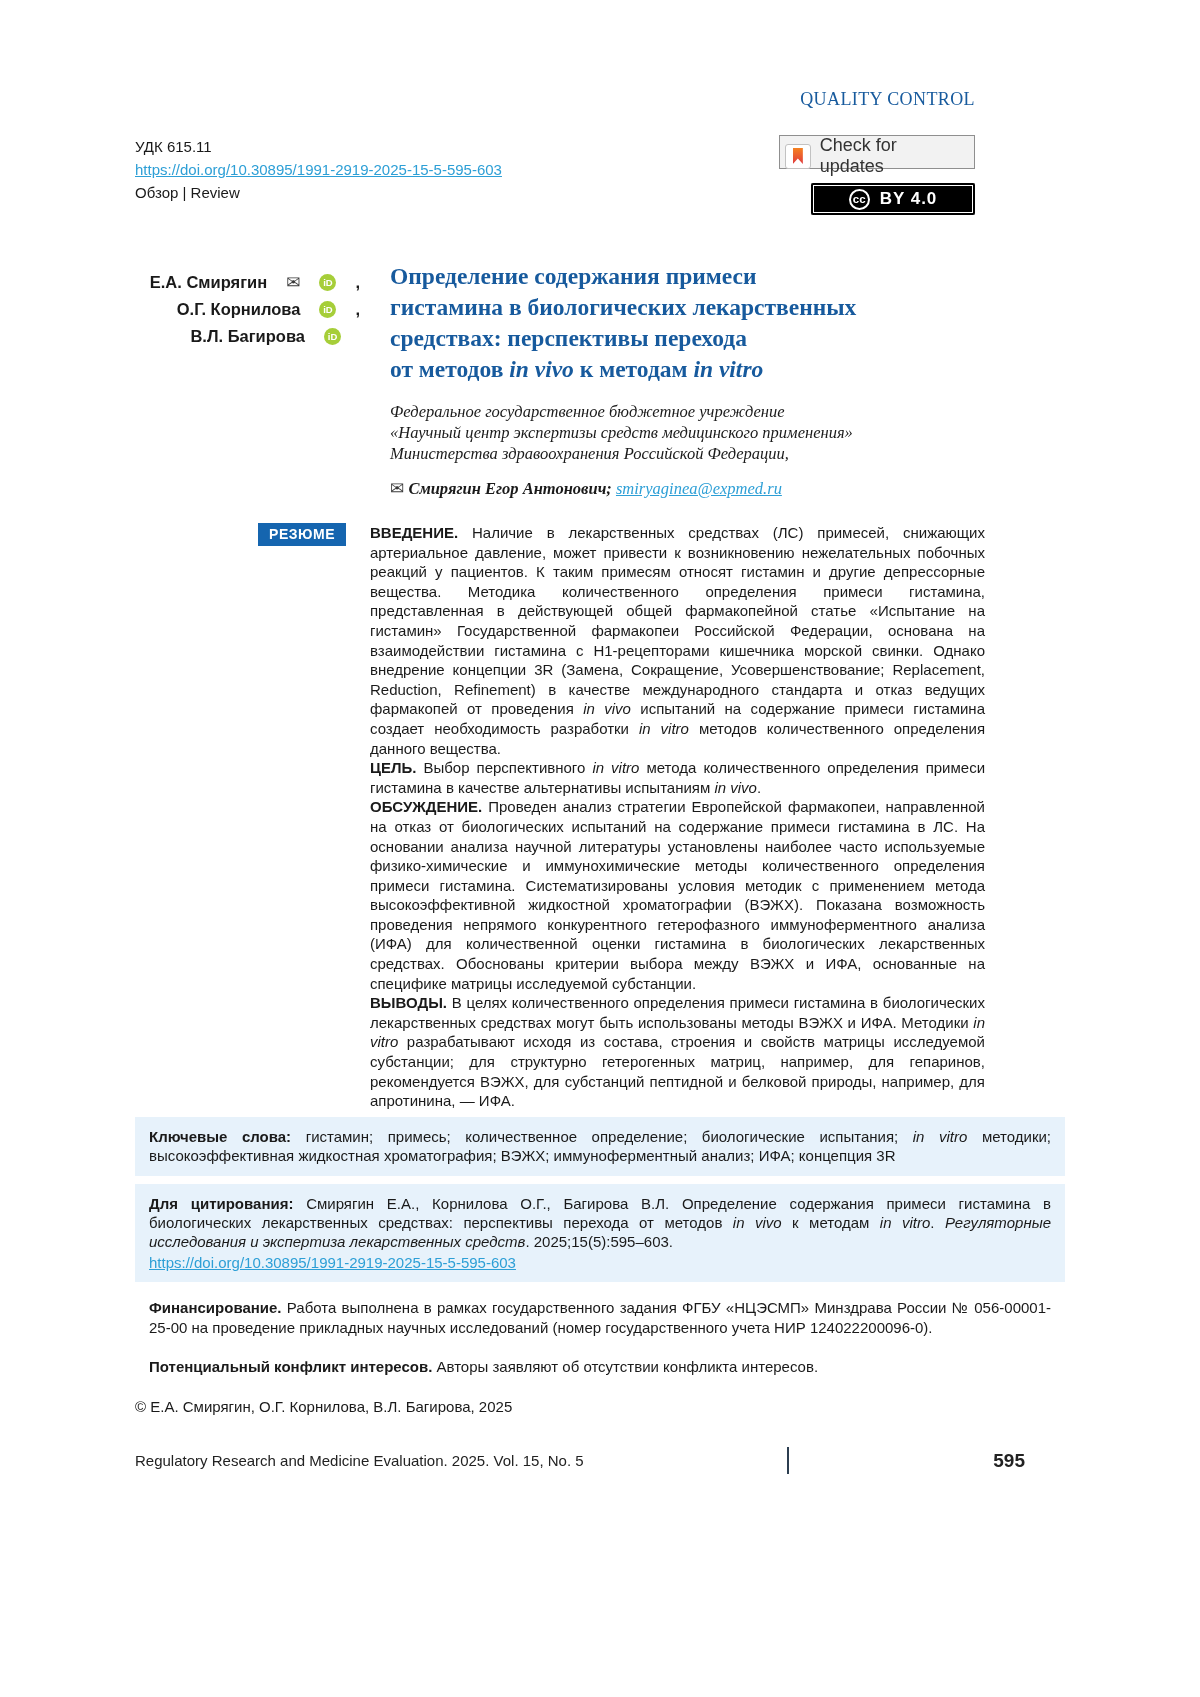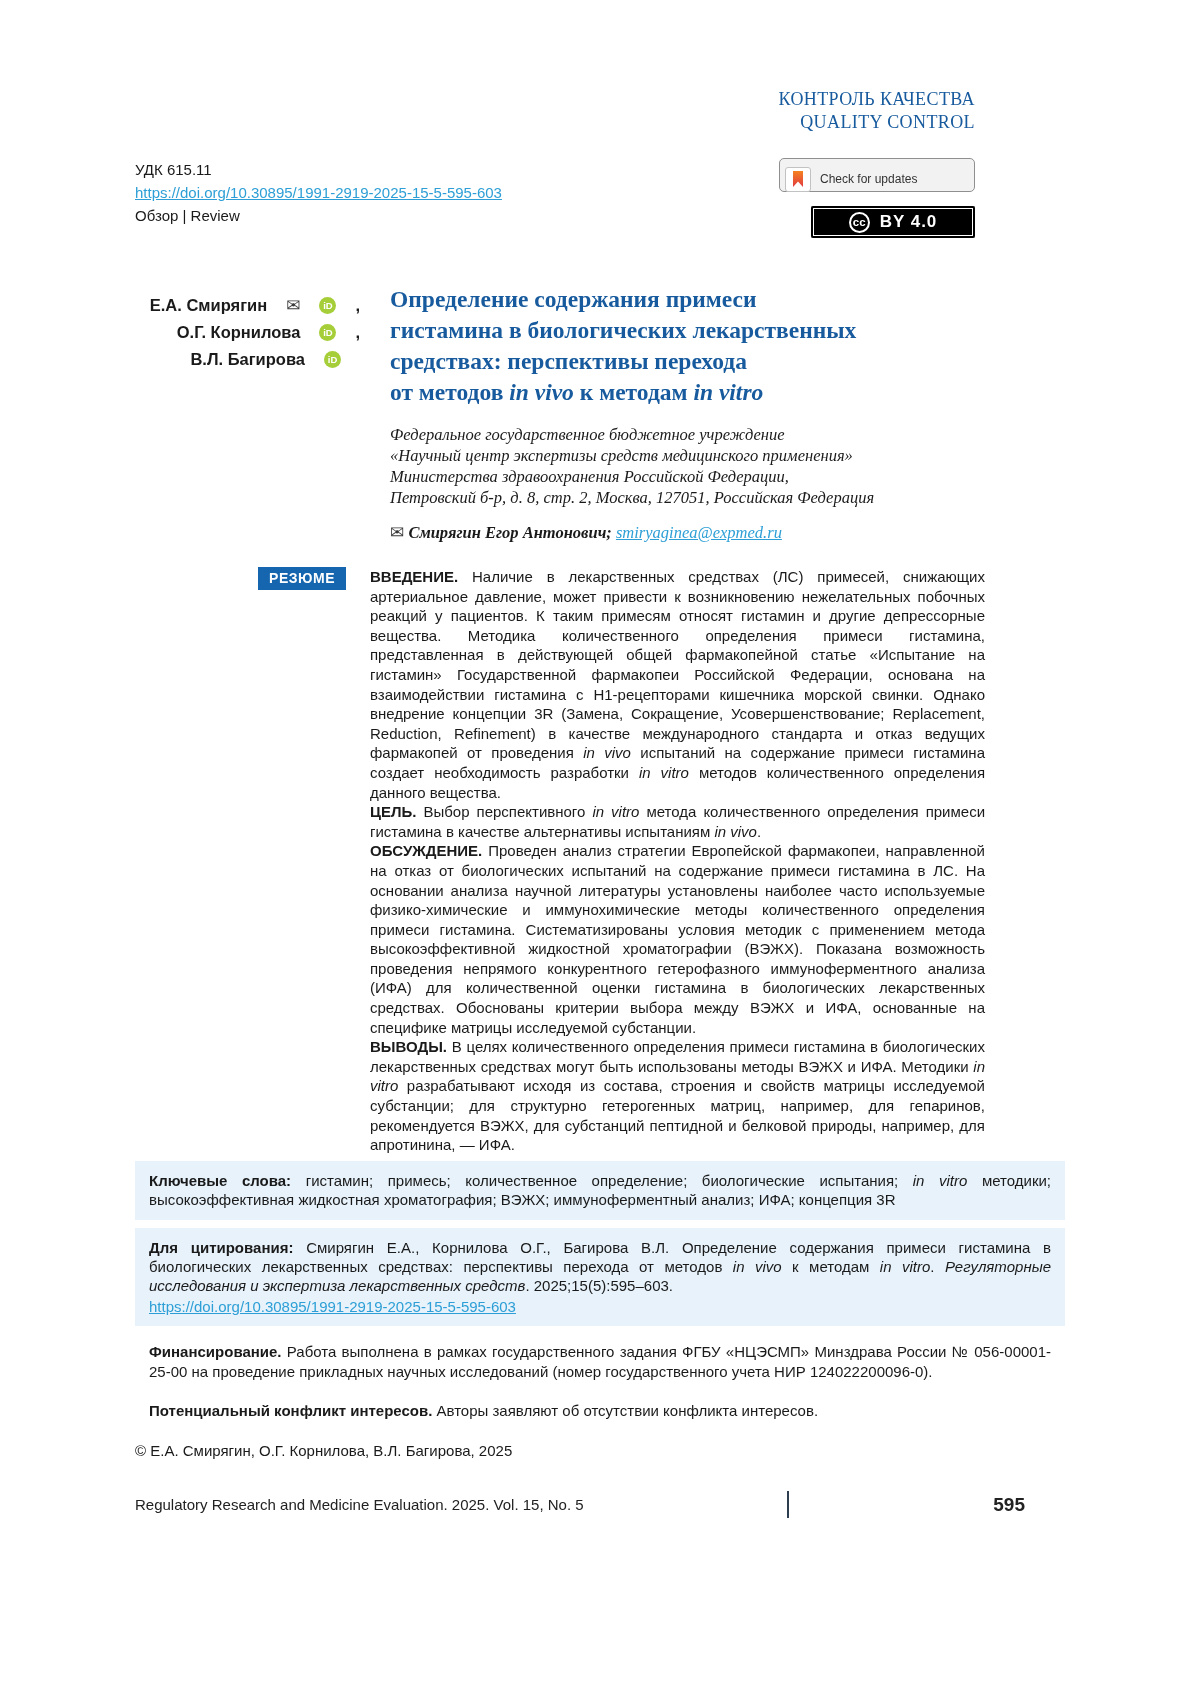--- a/index.html
+++ b/index.html
@@ -11,22 +11,22 @@
   .i { font-style:italic; }
   .link { color:#2d9fd6; text-decoration:underline; cursor:pointer; }
 
   
   .head-label { text-align:right; padding-right:90px; font-family:"Liberation Serif", serif;
                 color:#175a9d; font-size:18px; line-height:23px; letter-spacing:0.4px; }
   .meta-row { display:flex; justify-content:space-between; margin-top:24px; }
   .meta-left { font-size:15px; line-height:23px; }
   .meta-right { padding-right:90px; width:292px; display:flex; flex-direction:column; align-items:flex-end; }
   .check-badge { width:196px; height:34px; display:flex; align-items:center; gap:9px;
-                 background:#f2f2f2; border:1px solid #8f8f8f; border-radius:5px;
-                 padding:8px 10px 0 5px; font-size:12px; color:#333; cursor:pointer; }
+                 background:#f2f2f2; border:1px solid #8f8f8f; border-radius:0;
+                 padding:8px 10px 0 5px; font-size:18px; color:#333; cursor:pointer; }
   .check-icon { width:26px; height:25px; background:#fff; border:1px solid #c2c2c2; border-radius:3px;
                 display:flex; align-items:center; justify-content:center; }
   .bookmark { width:10px; height:16px; background:linear-gradient(#f58220,#e03a3e);
               clip-path:polygon(0 0,100% 0,100% 100%,50% 66%,0 100%); }
   .cc-badge { margin-top:14px; width:164px; height:32px; background:#000; border-radius:2px;
               display:flex; align-items:center; justify-content:center; gap:10px; cursor:pointer;
               box-shadow: inset 0 0 0 2px #000, inset 0 0 0 3px #fff; }
   .cc-icon { width:21px; height:21px; border:2px solid #fff; border-radius:50%; color:#fff;
              font-weight:bold; font-size:11.5px; display:flex; align-items:center; justify-content:center;
              font-family:"Liberation Sans", sans-serif; }
@@ -72,21 +72,20 @@
             align-items:center; font-size:15px; color:#222; }
   .vbar { width:2px; height:27px; background:#2c3e50; margin:0 14px; }
   .pageno { font-size:19px; font-weight:bold; }
 </style>
 </head>
 <body>
 
 <div class="page">
 
   <div class="head-label">
-    <div>КОНТРОЛЬ КАЧЕСТВА</div>
     <div>QUALITY CONTROL</div>
   </div>
 
   <div class="meta-row">
     <div class="meta-left">
       <div>УДК 615.11</div>
       <a class="link" href="#">https://doi.org/10.30895/1991-2919-2025-15-5-595-603</a>
       <div>Обзор | Review</div>
     </div>
     <div class="meta-right">
@@ -121,21 +120,20 @@
         <span class="orcid">iD</span>
           <span></span>
       </div>
     </div>
     <div class="title-main">
       <h1 class="title"><span>Определение содержания примеси</span><br><span>гистамина в биологических лекарственных</span><br><span>средствах: перспективы перехода</span><br><span>от методов </span><span class="i">in vivo</span><span> к методам </span><span class="i">in vitro</span></h1>
       <div class="affiliation">
         <div>Федеральное государственное бюджетное учреждение</div>
         <div>«Научный центр экспертизы средств медицинского применения»</div>
         <div>Министерства здравоохранения Российской Федерации,</div>
-        <div>Петровский б-р, д. 8, стр. 2, Москва, 127051, Российская Федерация</div>
       </div>
       <div class="corresponding">
         <span class="mail-glyph">✉</span>
         <span class="corr-name">Смирягин Егор Антонович;</span>
         <a class="link email" href="#">smiryaginea@expmed.ru</a>
       </div>
     </div>
   </div>
 
   <div class="abstract-row">

